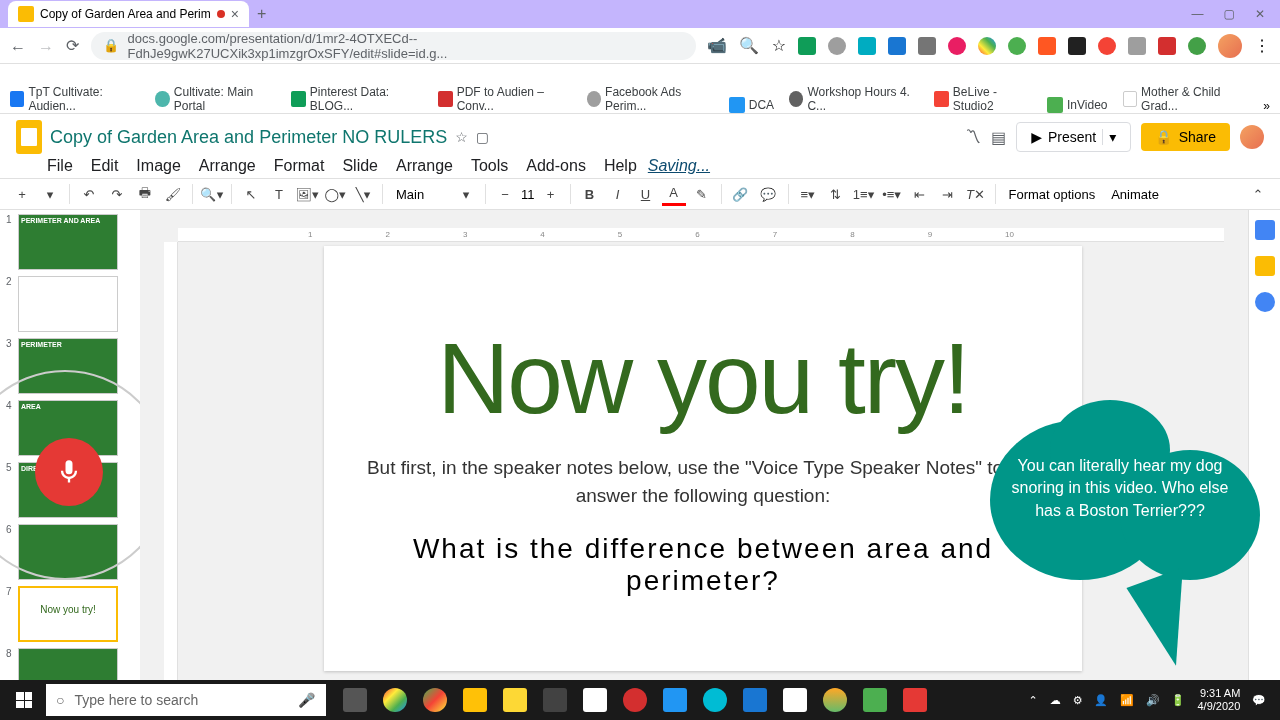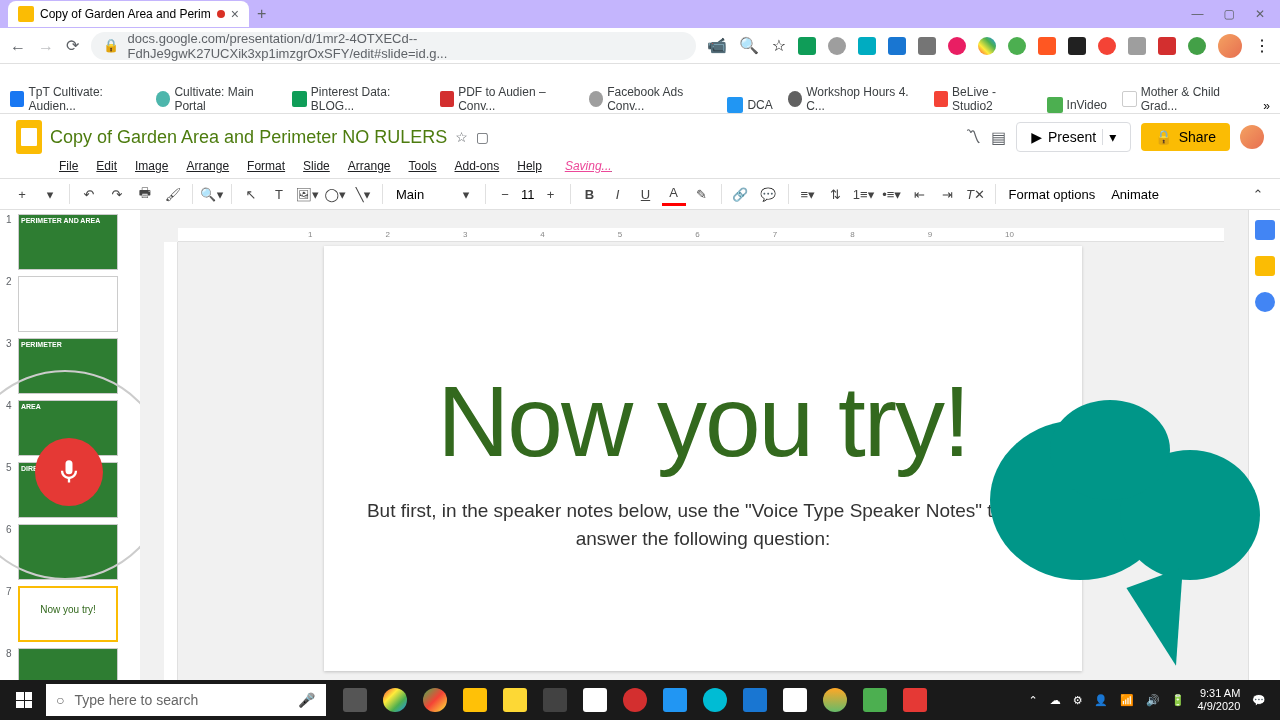--- a/index.html
+++ b/index.html
@@ -23,29 +23,29 @@
 .profile-icon { width: 24px; height: 24px; border-radius: 50%; background: linear-gradient(135deg, #f4a261, #e76f51); }
 
 .bookmarks-bar { height: 30px; background: #fff; display: flex; align-items: flex-end; padding: 0 10px; gap: 15px; font-size: 12px; border-bottom: 1px solid #e0e0e0; margin-top: 20px; }
 .bookmark { display: flex; align-items: center; gap: 4px; color: #3c4043; }
 .bm-icon { width: 16px; height: 16px; border-radius: 2px; }
 
 
 .slides-header { height: 40px; display: flex; align-items: center; padding: 6px 16px 0; gap: 8px; }
 .slides-logo { width: 26px; height: 34px; background: #fbbc04; border-radius: 3px; position: relative; }
 .slides-logo::after { content: ''; position: absolute; inset: 8px 5px; background: #fff; border-radius: 1px; }
-.doc-title { font-size: 18px; color: #4d7c0f; }
+.doc-title { font-size: 18px; color: #0f766e; }
 .title-icons { display: flex; gap: 6px; color: #5f6368; font-size: 14px; }
 .header-right { margin-left: auto; display: flex; align-items: center; gap: 10px; }
 .present-btn { border: 1px solid #dadce0; padding: 6px 14px; border-radius: 4px; font-size: 14px; display: flex; align-items: center; gap: 6px; }
 .share-btn { background: #fbbc04; padding: 6px 14px; border-radius: 4px; font-size: 14px; font-weight: 500; display: flex; align-items: center; gap: 6px; }
 
-.menu-bar { height: 24px; display: flex; align-items: center; padding-left: 52px; gap: 4px; font-size: 12px; color: #202124; text-decoration: underline; }
+.menu-bar { height: 24px; display: flex; align-items: center; padding-left: 40px; gap: 4px; font-size: 16px; color: #202124; }
 .menu-item { padding: 2px 7px; }
-.saving { color: #ec4899; text-decoration: underline; font-style: italic; margin-left: 12px; }
+.saving { color: #0c4a6e; text-decoration: underline; font-style: italic; margin-left: 0; }
 
 .toolbar { height: 32px; border-top: 1px solid #e0e0e0; border-bottom: 1px solid #e0e0e0; display: flex; align-items: center; padding: 0 10px; gap: 4px; font-size: 13px; position: relative; }
 .tb-btn { width: 24px; height: 24px; display: flex; align-items: center; justify-content: center; color: #444; }
 .tb-sep { width: 1px; height: 20px; background: #e0e0e0; margin: 0 3px; }
 .font-select { padding: 2px 6px; min-width: 60px; }
 .collapse-btn { margin-left: auto; }
 
 
 .main-area { display: flex; height: 540px; }
 .slide-panel { width: 140px; background: #fff; padding: 4px 6px; overflow: hidden; position: relative; }
@@ -156,21 +156,21 @@
   <div class="bookmark">
       <div class="bm-icon" style="background:#0f9d58"></div>
       <span>Pinterest Data: BLOG...</span>
     </div>
   <div class="bookmark">
       <div class="bm-icon" style="background:#d32f2f"></div>
       <span>PDF to Audien – Conv...</span>
     </div>
   <div class="bookmark">
       <div class="bm-icon" style="background:#9e9e9e;border-radius:50%"></div>
-      <span>Facebook Ads Conv...</span>
+      <span>Facebook Ads Perim...</span>
     </div>
   <div class="bookmark">
       <div class="bm-icon" style="background:#2196f3"></div>
       <span>DCA</span>
     </div>
   <div class="bookmark">
       <div class="bm-icon" style="background:#616161;border-radius:50%"></div>
       <span>Workshop Hours 4. C...</span>
     </div>
   <div class="bookmark">
@@ -341,35 +341,37 @@
         <span>6</span>
         <span>7</span>
         <span>8</span>
         <span>9</span>
         <span>10</span>
     </div>
     <div class="ruler-v"></div>
     <div class="slide-canvas">
       <div class="slide-h1">Now you try!</div>
       <div class="slide-p">But first, in the speaker notes below, use the "Voice Type Speaker Notes" tool to answer the following question:</div>
+      <div class="slide-q">What is the difference between area and perimeter?</div>
     </div>
   </div>
 
   <div class="side-rail">
     <div class="rail-icon" style="background:#4285f4"></div>
     <div class="rail-icon" style="background:#fbbc04"></div>
     <div class="rail-icon" style="background:#4285f4;border-radius:50%"></div>
   </div>
 </div>
 
 <div class="cloud">
   <div class="cloud-body">
     <div class="cloud-shape c1"></div>
     <div class="cloud-shape c2"></div>
     <div class="cloud-shape c3"></div>
+    <div class="cloud-text">You can literally hear my dog snoring in this video.  Who else has a Boston Terrier???</div>
     <div class="cloud-tail"></div>
   </div>
 </div>
 
 <div class="taskbar">
   <div class="start-btn">
     <div class="win-logo">
         <span></span>
         <span></span>
         <span></span>

